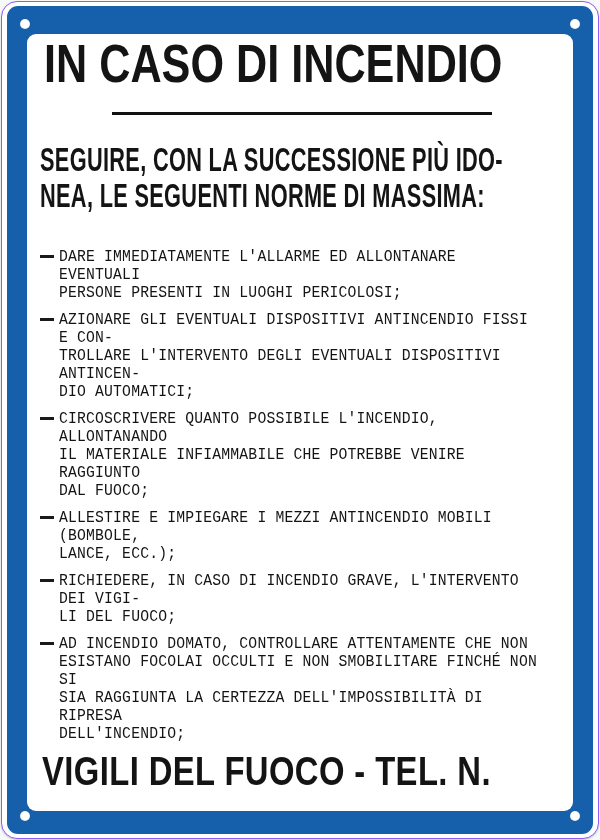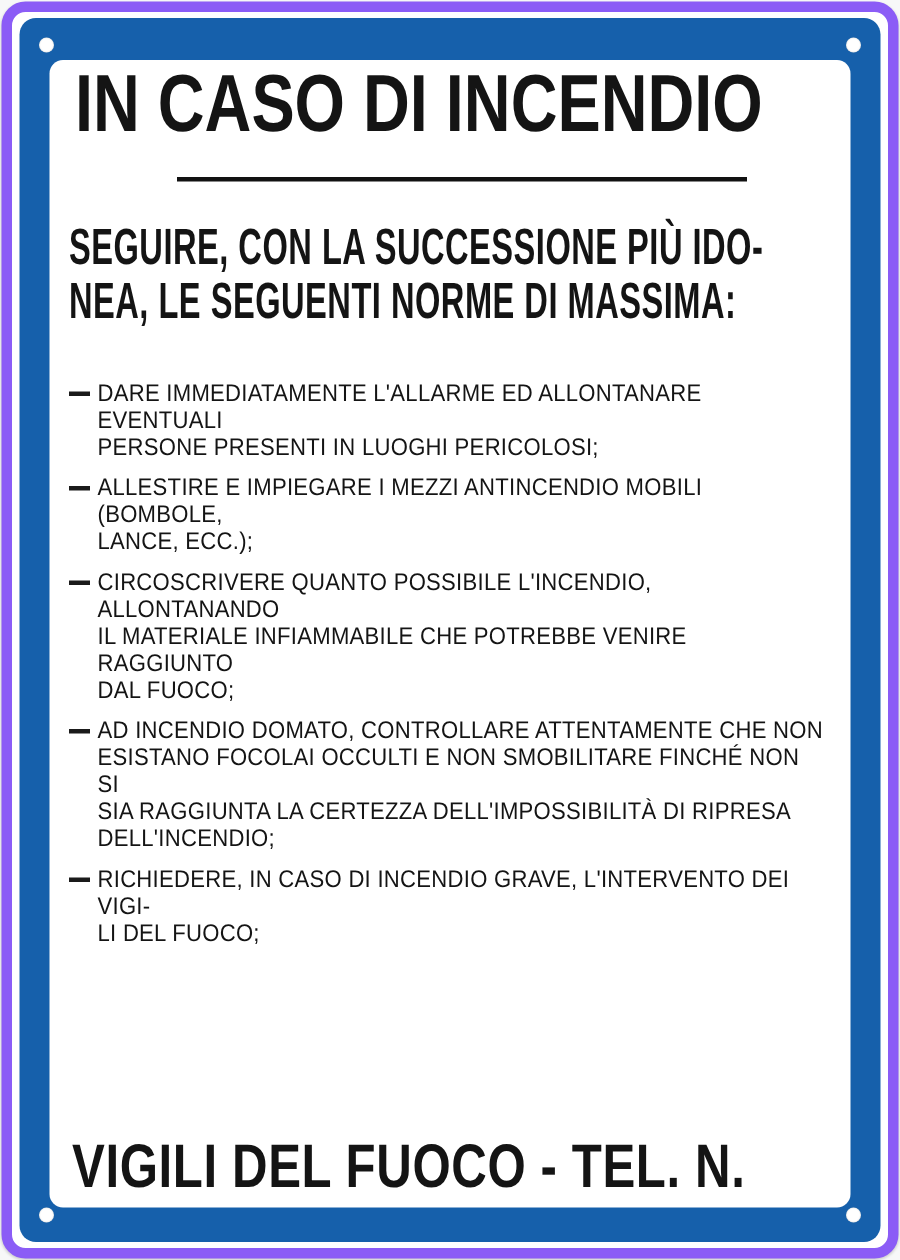--- a/index.html
+++ b/index.html
@@ -5,21 +5,21 @@
   html,body{margin:0;padding:0;}
   body{
     width:600px;height:840px;position:relative;
     background:#f7f8f8;
     font-family:"Liberation Sans","DejaVu Sans",sans-serif;
     overflow:hidden;
   }
   .plate{
     position:absolute;inset:1px;
     background:#ffffff;
-    border:7px solid #8b5cf6;
+    border:1px solid #8b5cf6;
     border-radius:16px;
     box-shadow:0 1px 2px rgba(0,0,0,0.18);
   }
   .blue-frame{
     position:absolute;left:5px;top:4px;right:5px;bottom:4px;
     background:var(--border-blue,#1660AB);
     border-radius:11px;
   }
   .inner-panel{
     position:absolute;left:20px;top:28px;right:20px;bottom:23px;
@@ -53,21 +53,21 @@
     font-size:34px;font-weight:bold;line-height:36px;
     white-space:pre-line;
     transform:scaleX(0.64);transform-origin:left top;
     width:760px;
     letter-spacing:0.5px;
   }
   .list{
     position:absolute;left:38px;top:246px;width:545px;
   }
   .item{
-    display:flex;align-items:flex-start;margin-bottom:9px;
+    display:flex;align-items:flex-start;margin-bottom:9px;font-family:Liberation Mono, monospace;
   }
   .dash{
     flex:none;width:14px;height:2.5px;background:#1a1a1a;
     margin-top:7px;margin-right:5px;
   }
   .item-text{
     display:block;width:562px;
     font-size:16px;line-height:18px;font-weight:normal;
     white-space:pre-line;
     transform:scaleX(0.92);transform-origin:left top;
@@ -100,39 +100,45 @@
 NEA, LE SEGUENTI NORME DI MASSIMA:</div>
 
     <div class="list">
       <div class="item">
         <div class="dash"></div>
         <span class="item-text">DARE IMMEDIATAMENTE L'ALLARME ED ALLONTANARE EVENTUALI
 PERSONE PRESENTI IN LUOGHI PERICOLOSI;</span>
       </div>
       <div class="item">
         <div class="dash"></div>
-        <span class="item-text">ALLESTIRE E IMPIEGARE I MEZZI ANTINCENDIO MOBILI (BOMBOLE,
-LANCE, ECC.);</span>
+        <span class="item-text">AZIONARE GLI EVENTUALI DISPOSITIVI ANTINCENDIO FISSI E CON-
+TROLLARE L'INTERVENTO DEGLI EVENTUALI DISPOSITIVI ANTINCEN-
+DIO AUTOMATICI;</span>
       </div>
       <div class="item">
         <div class="dash"></div>
         <span class="item-text">CIRCOSCRIVERE QUANTO POSSIBILE L'INCENDIO, ALLONTANANDO
 IL MATERIALE INFIAMMABILE CHE POTREBBE VENIRE RAGGIUNTO
 DAL FUOCO;</span>
       </div>
       <div class="item">
         <div class="dash"></div>
-        <span class="item-text">AD INCENDIO DOMATO, CONTROLLARE ATTENTAMENTE CHE NON
-ESISTANO FOCOLAI OCCULTI E NON SMOBILITARE FINCHÉ NON SI
-SIA RAGGIUNTA LA CERTEZZA DELL'IMPOSSIBILITÀ DI RIPRESA
-DELL'INCENDIO;</span>
+        <span class="item-text">ALLESTIRE E IMPIEGARE I MEZZI ANTINCENDIO MOBILI (BOMBOLE,
+LANCE, ECC.);</span>
       </div>
       <div class="item">
         <div class="dash"></div>
         <span class="item-text">RICHIEDERE, IN CASO DI INCENDIO GRAVE, L'INTERVENTO DEI VIGI-
 LI DEL FUOCO;</span>
+      </div>
+      <div class="item">
+        <div class="dash"></div>
+        <span class="item-text">AD INCENDIO DOMATO, CONTROLLARE ATTENTAMENTE CHE NON
+ESISTANO FOCOLAI OCCULTI E NON SMOBILITARE FINCHÉ NON SI
+SIA RAGGIUNTA LA CERTEZZA DELL'IMPOSSIBILITÀ DI RIPRESA
+DELL'INCENDIO;</span>
       </div>
 
     </div>
 
     <div class="footer">VIGILI DEL FUOCO - TEL. N.</div>
   </div>
 </div>
 
 </body></html>

